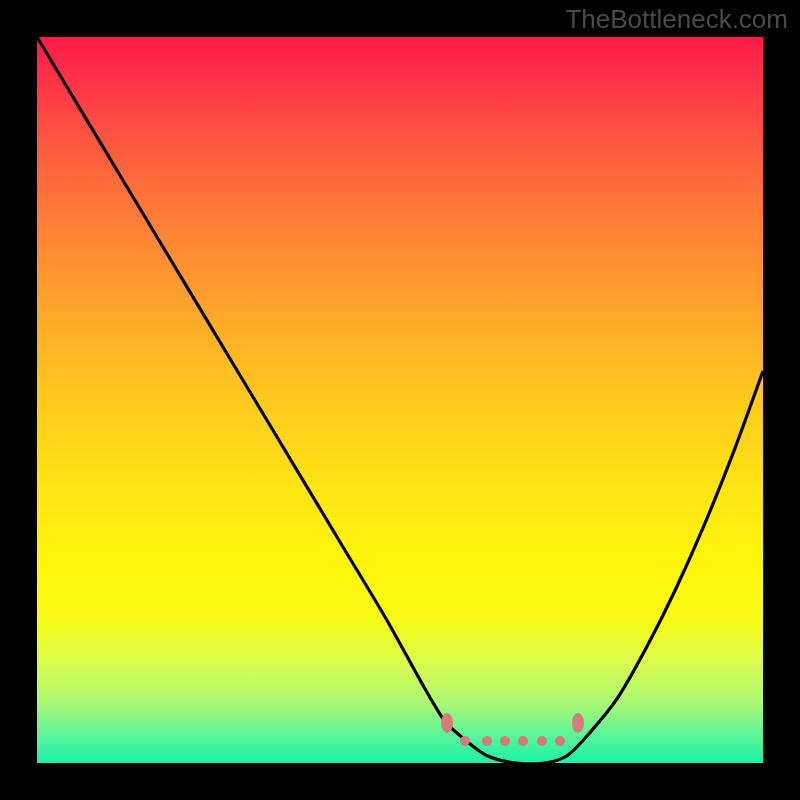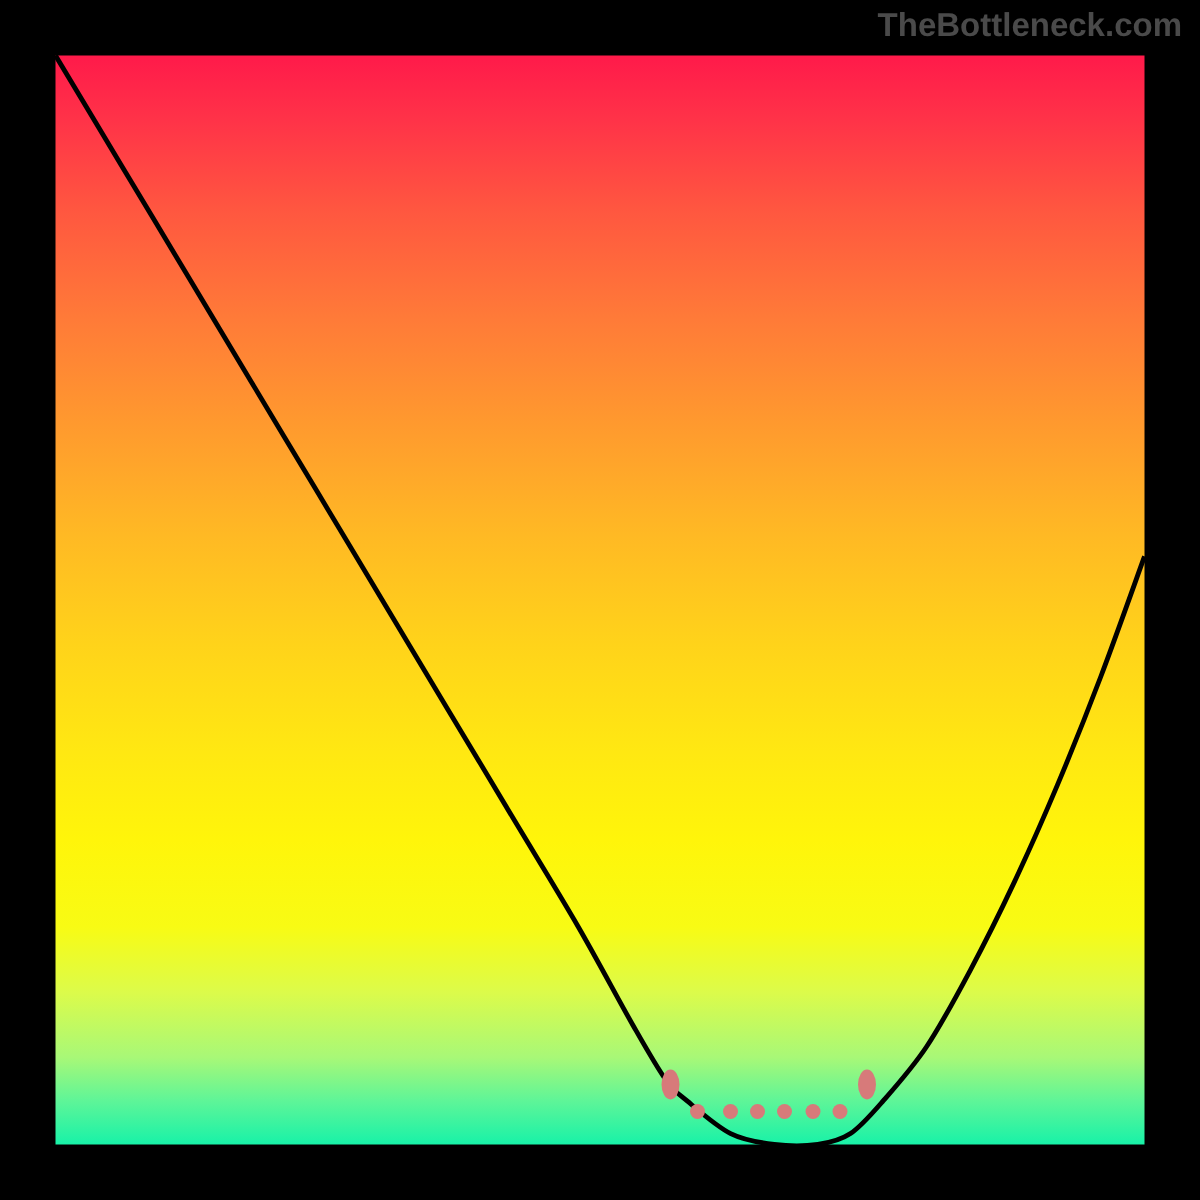--- a/index.html
+++ b/index.html
@@ -9,22 +9,22 @@
     background: #000;
     position: relative;
     font-family: Arial, sans-serif;
     overflow: hidden;
   }
   .watermark {
     position: absolute;
     top: 4px;
     right: 12px;
     color: #4a4a4a;
-    font-size: 22px;
-    font-weight: bold;
+    font-size: 26px;
+    font-weight: normal;
     z-index: 10;
   }
   .plot-area {
     position: absolute;
     left: 37px;
     top: 37px;
     width: 726px;
     height: 726px;
   }
   .gradient-bg {

